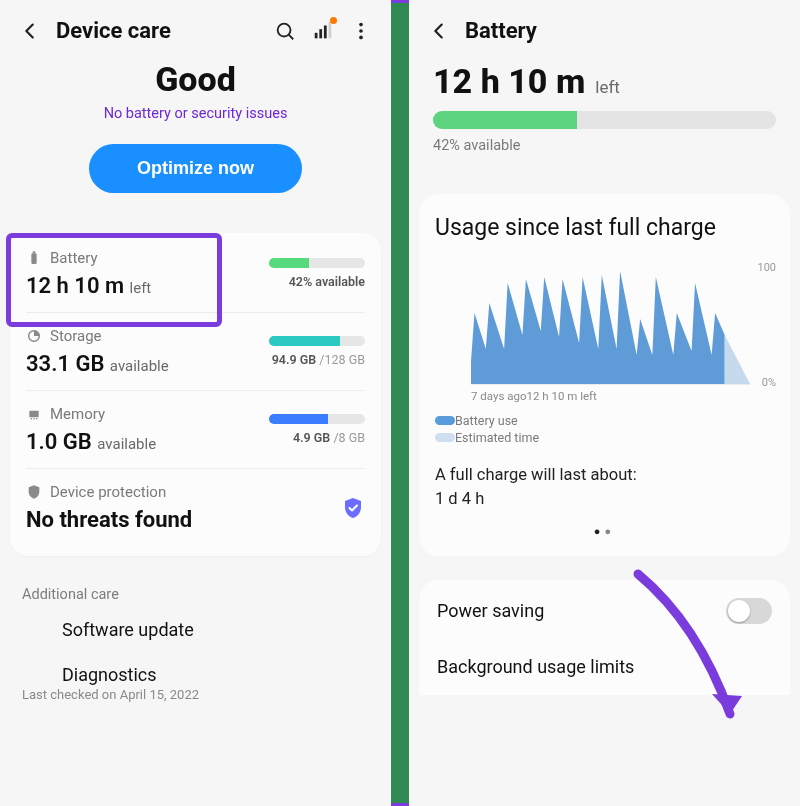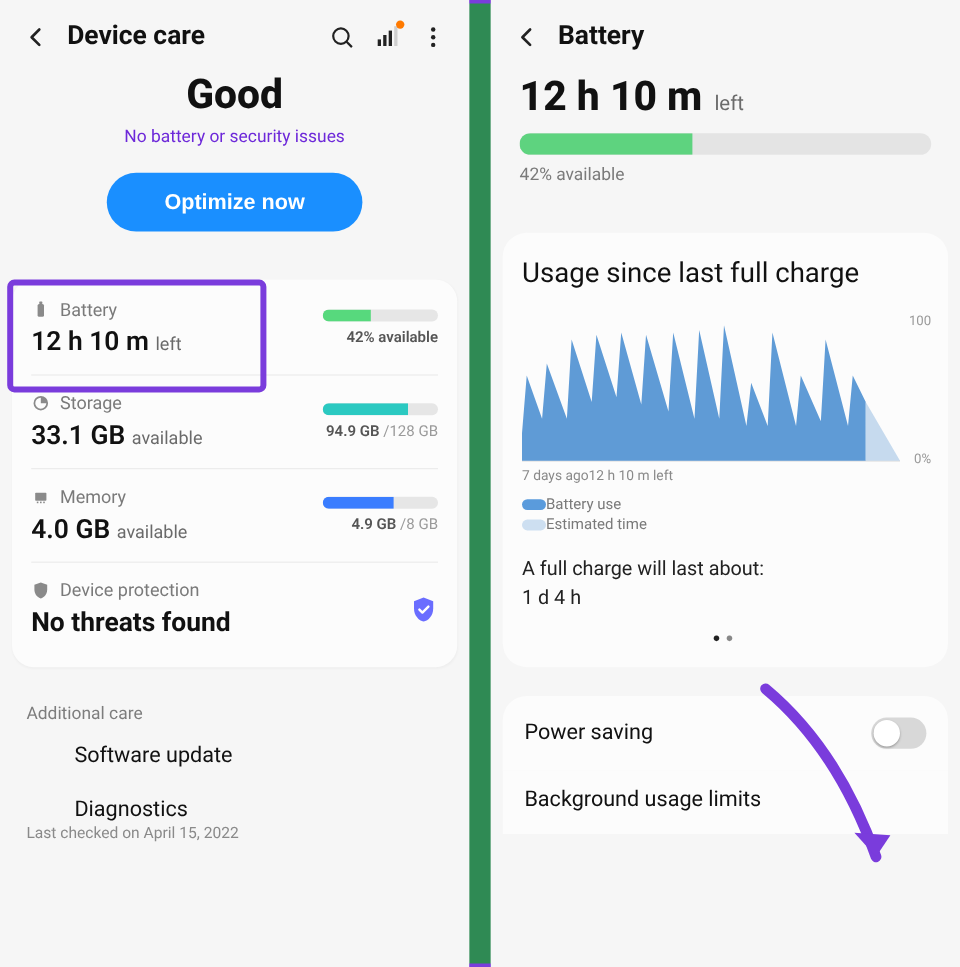--- a/index.html
+++ b/index.html
@@ -174,21 +174,21 @@
   .avail { font-size: 14.5px; color:#7a7a7a; }
 
   .r-card {
     background:#fcfcfc; border-radius:20px;
     margin: 30px 10px 18px 10px;
     padding: 20px 16px 18px 16px;
   }
   .r-card h3 {
     font-size: 23px; color:#111; font-weight:400; margin-bottom: 24px;
   }
-  .chart-wrap { position:relative; padding-right: 24px; }
+  .chart-wrap { position:relative; padding-right: 24px; margin-left: 36px; }
   .chart {
     width: 100%; height: 120px; display:block;
   }
   .y-label { position:absolute; right:-2px; font-size:11px; color:#9a9a9a; }
   .y-label.top { top:-4px; }
   .y-label.bot { bottom:14px; }
   .chart-x { display:flex; justify-content:flex-start; font-size:11.5px; color:#8a8a8a; margin-top:4px; padding-right:24px;}
   .legend { margin-top:10px; font-size:12.5px; color:#7a7a7a; }
   .legend .item { display:flex; align-items:center; gap:0; margin-bottom:2px; }
   .legend .sw { width:20px; height:9px; border-radius:5px; }
@@ -330,21 +330,21 @@
               <svg viewBox="0 0 24 24" fill="currentColor">
                   <rect x="5" y="7" width="14" height="10" rx="1"></rect>
                   <rect x="7" y="18" width="2" height="2"></rect>
                   <rect x="11" y="18" width="2" height="2"></rect>
                   <rect x="15" y="18" width="2" height="2"></rect>
                 </svg>
             </span>
             <span>Memory</span>
           </div>
           <div class="main">
-            <span>4.0 GB</span>
+            <span>1.0 GB</span>
             <span class="unit">available</span>
           </div>
         </div>
         <div class="right">
           <div class="mini-bar">
               <div class="fill blue" style="width:61%"></div>
             </div>
           <div class="r-text"><span>4.9 GB</span> <span class="dim">/8 GB</span></div>
         </div>
       </div>

